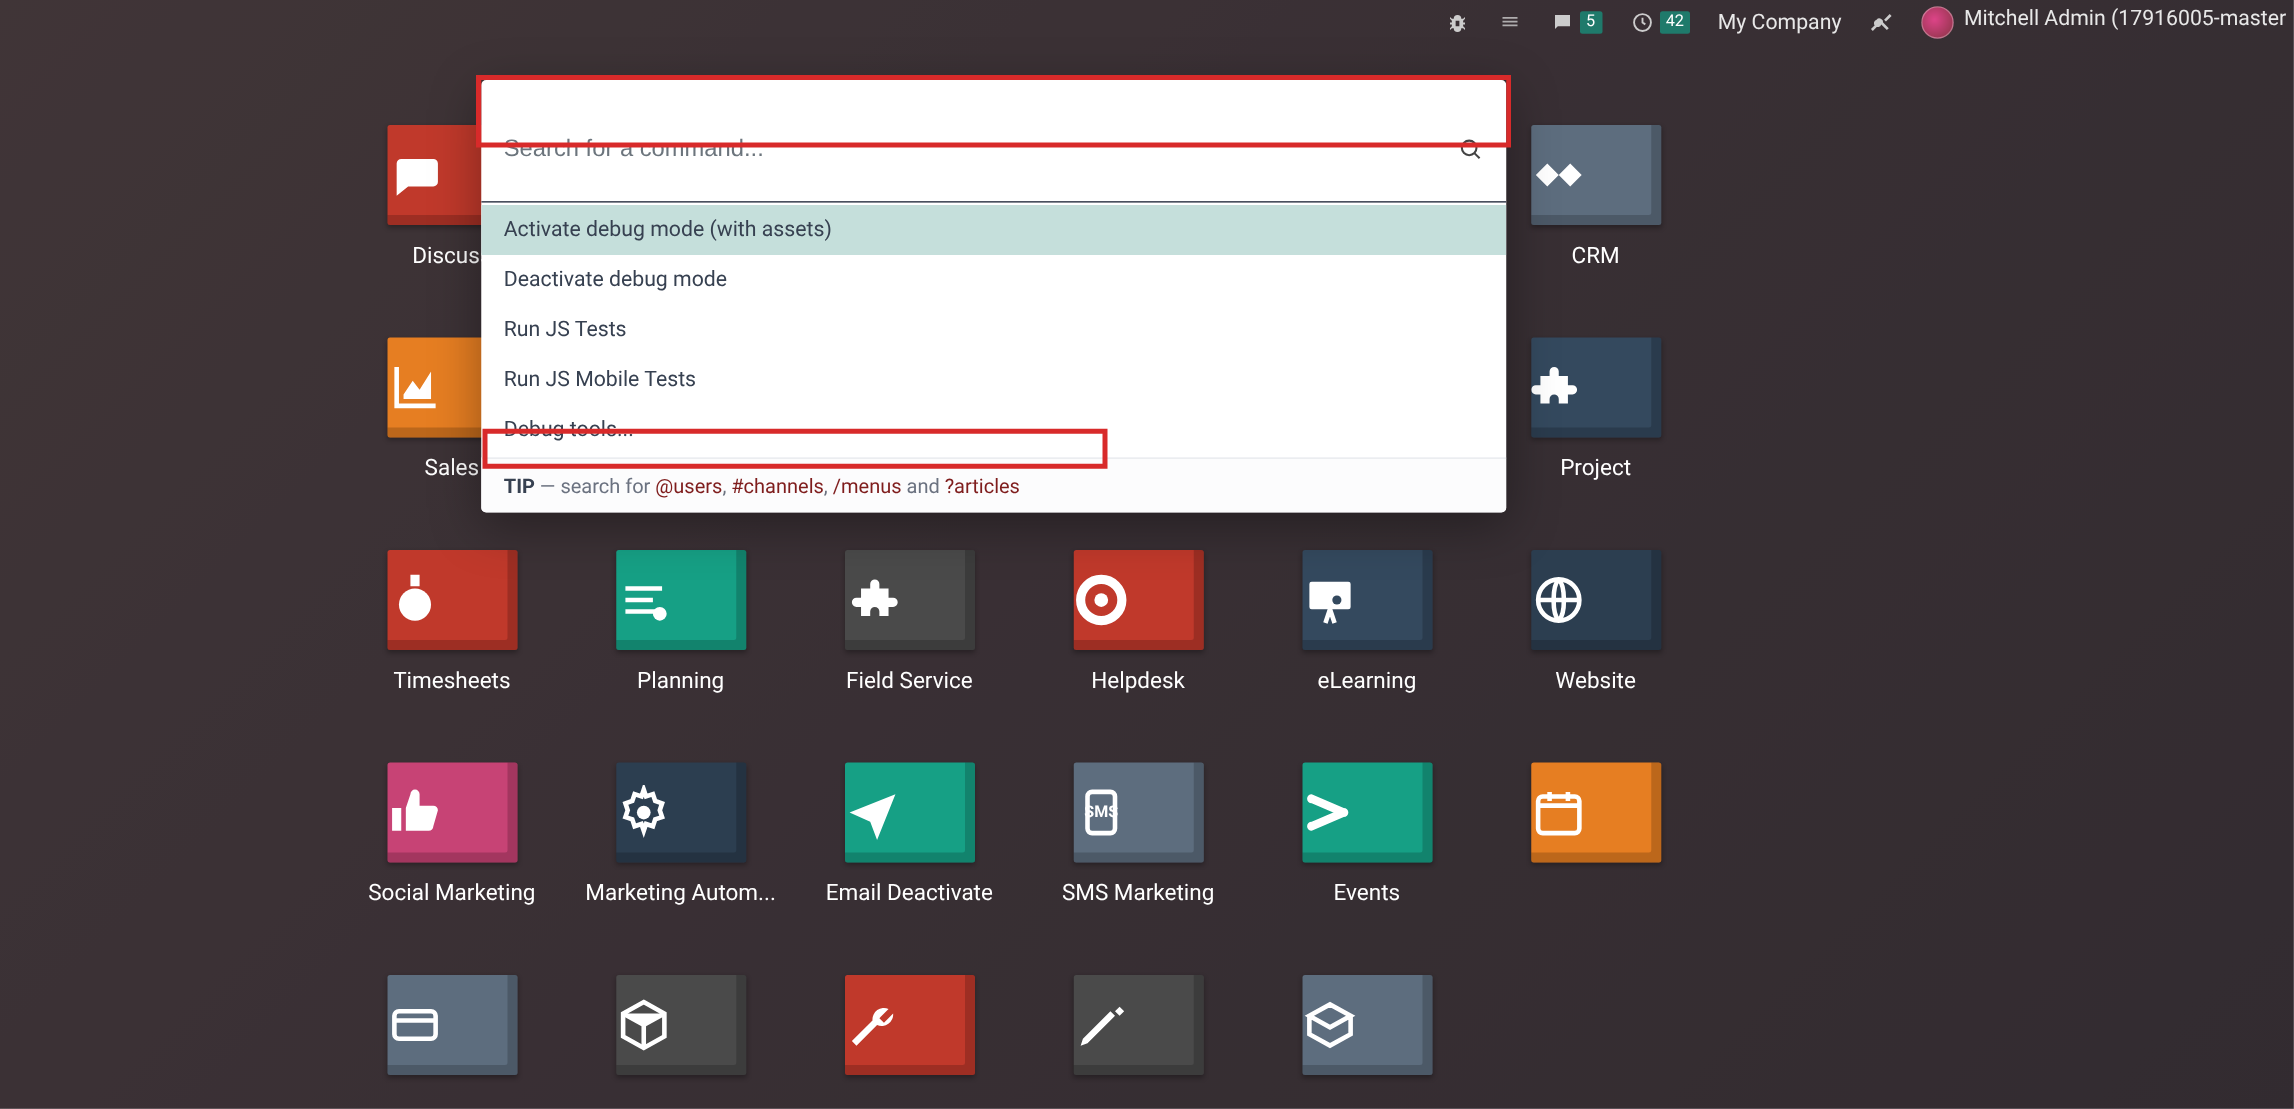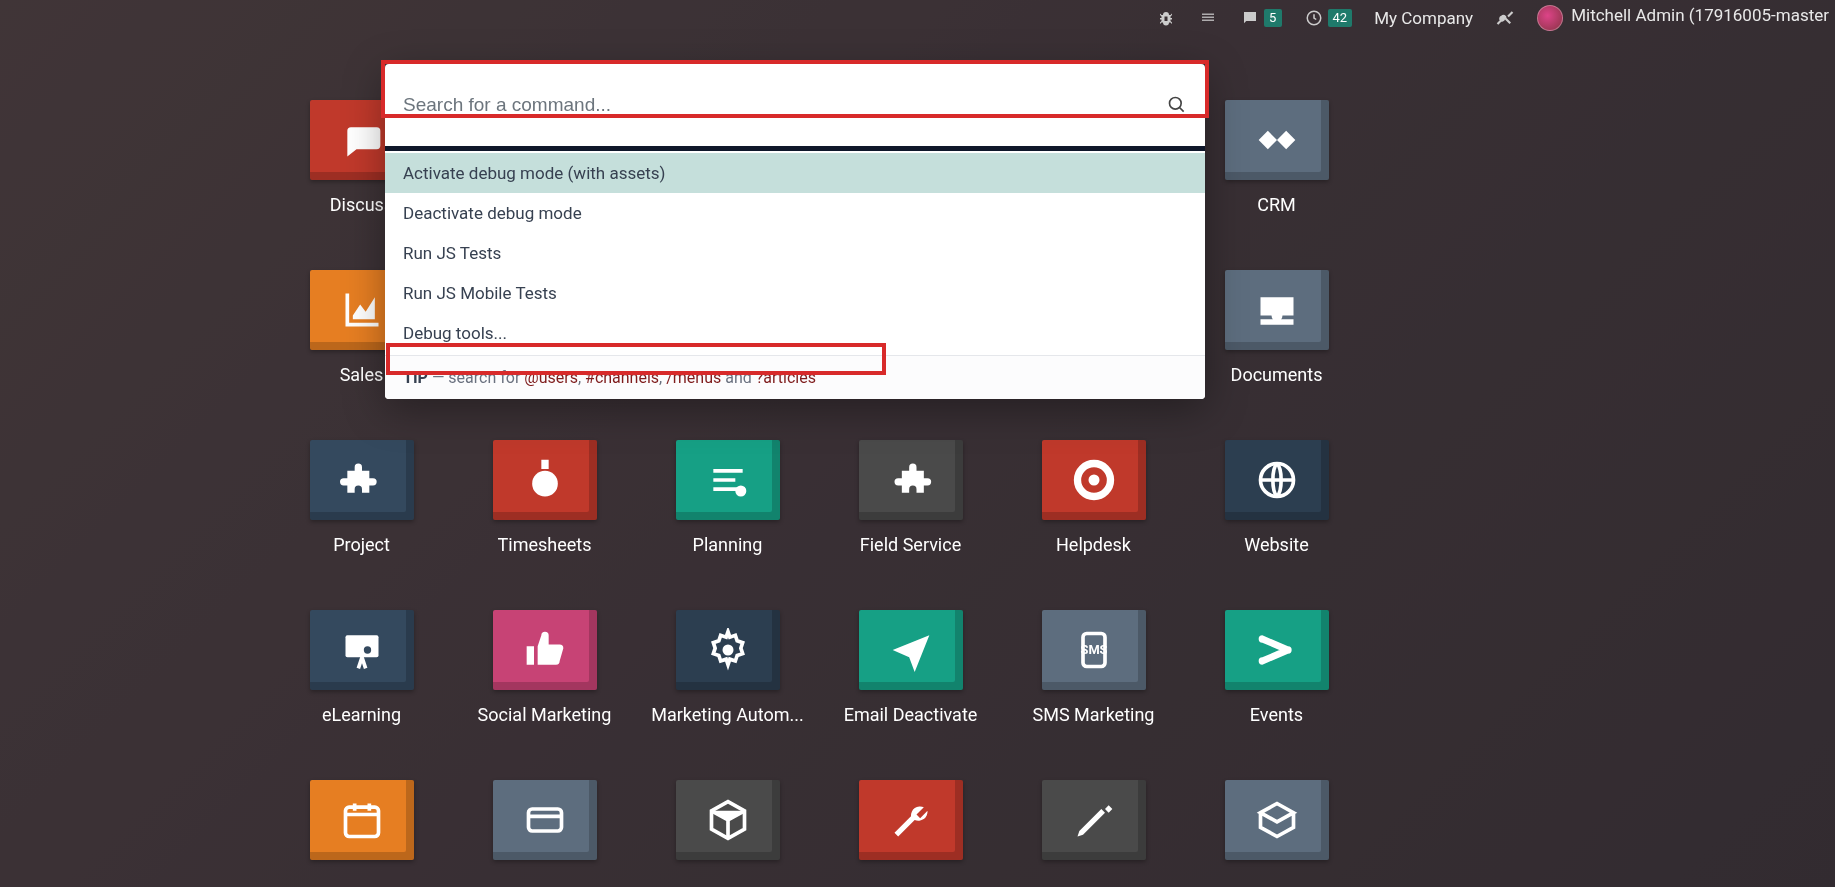--- a/index.html
+++ b/index.html
@@ -68,21 +68,21 @@
     flex-direction: column;
     align-items: center;
     gap: 14px;
     cursor: pointer;
   }
   .app-icon {
     width: 104px; height: 80px;
     border-radius: 2px;
     display: flex;
     align-items: center;
-    justify-content: center;
+    justify-content: flex-start;
     position: relative;
     box-shadow: inset -8px -8px 0 rgba(0,0,0,0.18), 0 2px 4px rgba(0,0,0,0.3);
   }
   .app-icon svg { width: 44px; height: 44px; fill: #fff; }
   .app-label {
     color: #fff;
     font-size: 18px;
     text-align: center;
     max-width: 170px;
     white-space: nowrap;
@@ -99,21 +99,22 @@
     background: #fff;
     border-radius: 4px;
     box-shadow: 0 10px 40px rgba(0,0,0,0.35);
     z-index: 10;
     overflow: hidden;
   }
   .palette-search {
     display: flex;
     align-items: center;
     padding: 30px 18px;
-    border-bottom: 5px solid #0f172a;
+    border-bottom: 1px solid #0f172a;
+    margin-top: 15px;
   }
   .palette-search input {
     flex: 1;
     border: none;
     outline: none;
     font-size: 19px;
     color: #333;
   }
   .palette-search input::placeholder { color: #6c757d; }
   .palette-search .search-ico { width: 20px; height:20px; }
@@ -258,28 +259,20 @@
       </div>
       <div class="app-label"></div>
     </div>
     <div class="app" style="visibility: hidden;">
       <div class="app-icon" style="background:#888">
         <svg viewBox="0 0 24 24"></svg>
       </div>
       <div class="app-label"></div>
     </div>
     <div class="app">
-      <div class="app-icon" style="background:#5d6d7e">
-        <svg viewBox="0 0 24 24">
-          <path d="M3 5h18v10h-6a3 3 0 01-6 0H3zm0 12h18v3H3z"></path>
-        </svg>
-      </div>
-      <div class="app-label">Documents</div>
-    </div>
-    <div class="app">
       <div class="app-icon" style="background:#34495e">
         <svg viewBox="0 0 24 24">
           <path d="M10 3a2 2 0 012 2v2h4v4h2a2 2 0 010 4h-2v4h-4v-2a2 2 0 00-4 0v2H4v-4H2a2 2 0 010-4h2V7h4V5a2 2 0 012-2z"></path>
         </svg>
       </div>
       <div class="app-label">Project</div>
     </div>
     <div class="app">
       <div class="app-icon" style="background:#c0392b">
         <svg viewBox="0 0 24 24">
@@ -307,39 +300,39 @@
       <div class="app-label">Field Service</div>
     </div>
     <div class="app">
       <div class="app-icon" style="background:#c0392b">
         <svg viewBox="0 0 24 24">
           <circle cx="12" cy="12" r="9" fill="none" stroke="#fff" stroke-width="4"></circle>
           <circle cx="12" cy="12" r="3"></circle>
         </svg>
       </div>
       <div class="app-label">Helpdesk</div>
-    </div>
-    <div class="app">
-      <div class="app-icon" style="background:#2c3e50">
-        <svg viewBox="0 0 24 24">
-          <circle cx="12" cy="12" r="9" fill="none" stroke="#fff" stroke-width="2"></circle>
-          <path d="M3 12h18M12 3c3 3 3 15 0 18M12 3c-3 3-3 15 0 18" stroke="#fff" stroke-width="2" fill="none"></path>
-        </svg>
-      </div>
-      <div class="app-label">Website</div>
     </div>
     <div class="app">
       <div class="app-icon" style="background:#34495e">
         <svg viewBox="0 0 24 24">
           <rect x="3" y="4" width="18" height="12" rx="1"></rect>
           <circle cx="15" cy="12" r="2" fill="#34495e"></circle>
           <path d="M10 22l2-6 2 6" stroke="#fff" fill="none" stroke-width="2"></path>
         </svg>
       </div>
       <div class="app-label">eLearning</div>
+    </div>
+    <div class="app">
+      <div class="app-icon" style="background:#2c3e50">
+        <svg viewBox="0 0 24 24">
+          <circle cx="12" cy="12" r="9" fill="none" stroke="#fff" stroke-width="2"></circle>
+          <path d="M3 12h18M12 3c3 3 3 15 0 18M12 3c-3 3-3 15 0 18" stroke="#fff" stroke-width="2" fill="none"></path>
+        </svg>
+      </div>
+      <div class="app-label">Website</div>
     </div>
     <div class="app">
       <div class="app-icon" style="background:#c74375">
         <svg viewBox="0 0 24 24">
           <path d="M2 20h4V10H2zm6 0h10a2 2 0 002-2l2-7a2 2 0 00-2-2h-6V4a2 2 0 00-4 0l-2 6z"></path>
         </svg>
       </div>
       <div class="app-label">Social Marketing</div>
     </div>
     <div class="app">

